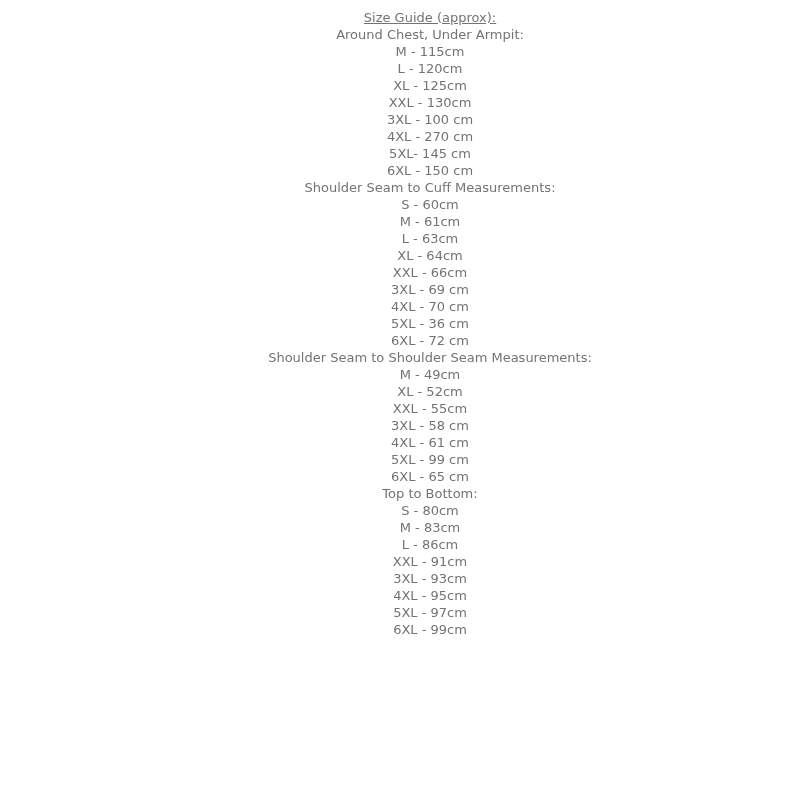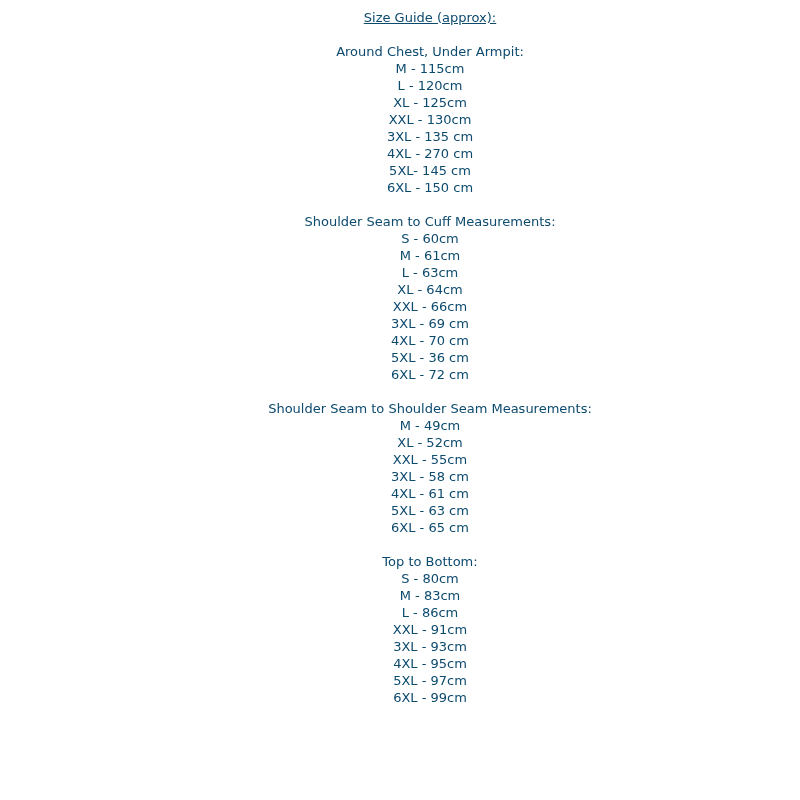--- a/index.html
+++ b/index.html
@@ -10,43 +10,43 @@
   .doc {
     width: 800px;
     height: 800px;
     box-sizing: border-box;
     padding-top: 9px;
     padding-left: 60px; 
     text-align: center;
     font-family: "DejaVu Sans", "Liberation Sans", sans-serif;
     font-size: 13px;
     line-height: 17px;
-    color: #0c4a6e;
+    color: #737373;
     overflow: hidden;
   }
   .line { min-height: 17px; }
   .title-text { text-decoration: underline; }
-  .mt-gap { margin-top: 17px; } 
+  .mt-gap { } 
 </style>
 </head>
 <body>
 
 <div class="doc">
 
   <div class="line">
     <span class="title-text">Size Guide (approx):</span>
   </div>
 
   <div class="line mt-gap">Around Chest, Under Armpit:</div>
   <div>
     <div class="line">M - 115cm</div>
     <div class="line">L - 120cm</div>
     <div class="line">XL - 125cm</div>
     <div class="line">XXL - 130cm</div>
-    <div class="line">3XL - 135 cm</div>
+    <div class="line">3XL - 100 cm</div>
     <div class="line">4XL - 270 cm</div>
     <div class="line">5XL- 145 cm</div>
     <div class="line">6XL - 150 cm</div>
   </div>
 
   <div class="line mt-gap">Shoulder Seam to Cuff Measurements:</div>
   <div>
     <div class="line">S - 60cm</div>
     <div class="line">M - 61cm</div>
     <div class="line">L - 63cm</div>
@@ -58,21 +58,21 @@
     <div class="line">6XL - 72 cm</div>
   </div>
 
   <div class="line mt-gap">Shoulder Seam to Shoulder Seam Measurements:</div>
   <div>
     <div class="line">M - 49cm</div>
     <div class="line">XL - 52cm</div>
     <div class="line">XXL - 55cm</div>
     <div class="line">3XL - 58 cm</div>
     <div class="line">4XL - 61 cm</div>
-    <div class="line">5XL - 63 cm</div>
+    <div class="line">5XL - 99 cm</div>
     <div class="line">6XL - 65 cm</div>
   </div>
 
   <div class="line mt-gap">Top to Bottom:</div>
   <div>
     <div class="line">S - 80cm</div>
     <div class="line">M - 83cm</div>
     <div class="line">L - 86cm</div>
     <div class="line">XXL - 91cm</div>
     <div class="line">3XL - 93cm</div>

